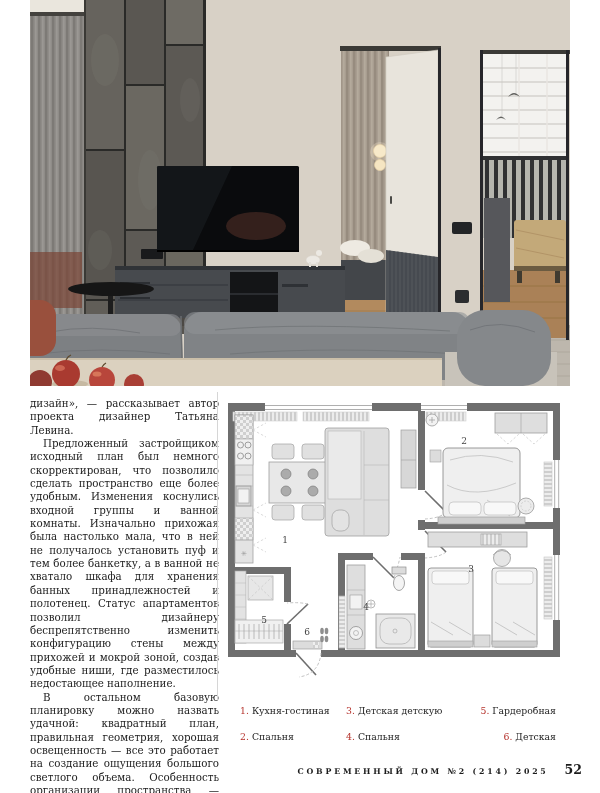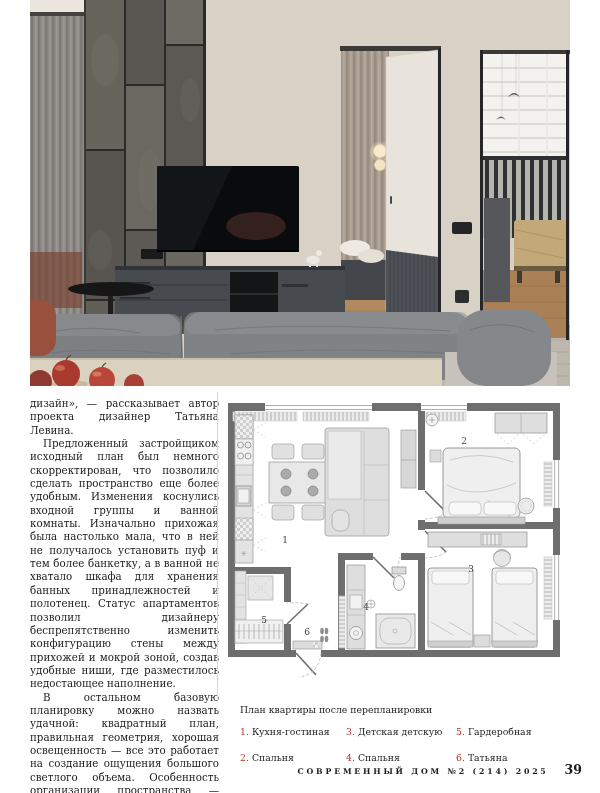--- a/index.html
+++ b/index.html
@@ -16,21 +16,21 @@
   
   .plan-rule{position:absolute;left:217px;top:392px;width:1px;height:308px;background:#d6d6d6;}
   .plan-wrap{position:absolute;left:225px;top:390px;width:345px;height:310px;}
   
   .legend{position:absolute;left:240px;top:704px;width:332px;font-size:9.3px;color:#222;}
   .legend-title{margin:0 0 10px 0;}
   .legend-cols{display:flex;}
   .legend-col{display:flex;flex-direction:column;row-gap:12px;line-height:14px;}
   .legend-col.c1{width:106px;}
   .legend-col.c2{width:110px;}
-  .legend-col.c3{width:100px;}
+  .legend-col.c3{width:100px;align-items:flex-end;}
   .lg-num{color:#b5322c;margin-right:3px;}
   
   .footer{position:absolute;left:42px;top:762px;width:540px;display:flex;
           justify-content:flex-end;align-items:baseline;}
   .footer .mag{font-size:7.8px;font-weight:700;letter-spacing:2.8px;color:#1c1c1c;}
   .footer .pnum{font-size:12.5px;font-weight:700;color:#1c1c1c;margin-left:16px;}
   text.rn{font-family:"DejaVu Serif",serif;font-size:9px;fill:#444;}
 </style>
 </head>
 <body>
@@ -396,35 +396,34 @@
         <text class="rn" x="239" y="54" text-anchor="middle">2</text>
         <text class="rn" x="246" y="182" text-anchor="middle">3</text>
         <text class="rn" x="141" y="220" text-anchor="middle">4</text>
         <text class="rn" x="39" y="233" text-anchor="middle">5</text>
         <text class="rn" x="82" y="245" text-anchor="middle">6</text>
       </g>
     </svg>
   </div>
 
   <div class="legend">
-    <p class="legend-title">План квартиры после перепланировки</p>
     <div class="legend-cols">
       <div class="legend-col c1">
         <div><span class="lg-num">1.</span><span>Кухня-гостиная</span></div>
         <div><span class="lg-num">2.</span><span>Спальня</span></div>
       </div>
       <div class="legend-col c2">
         <div><span class="lg-num">3.</span><span>Детская детскую</span></div>
         <div><span class="lg-num">4.</span><span>Спальня</span></div>
       </div>
       <div class="legend-col c3">
         <div><span class="lg-num">5.</span><span>Гардеробная</span></div>
-        <div><span class="lg-num">6.</span><span>Татьяна</span></div>
+        <div><span class="lg-num">6.</span><span>Детская</span></div>
       </div>
     </div>
   </div>
 
   <div class="footer">
     <span class="mag">СОВРЕМЕННЫЙ ДОМ №2 (214) 2025</span>
-    <span class="pnum">39</span>
+    <span class="pnum">52</span>
   </div>
 
 </div>
 
 </body></html>

